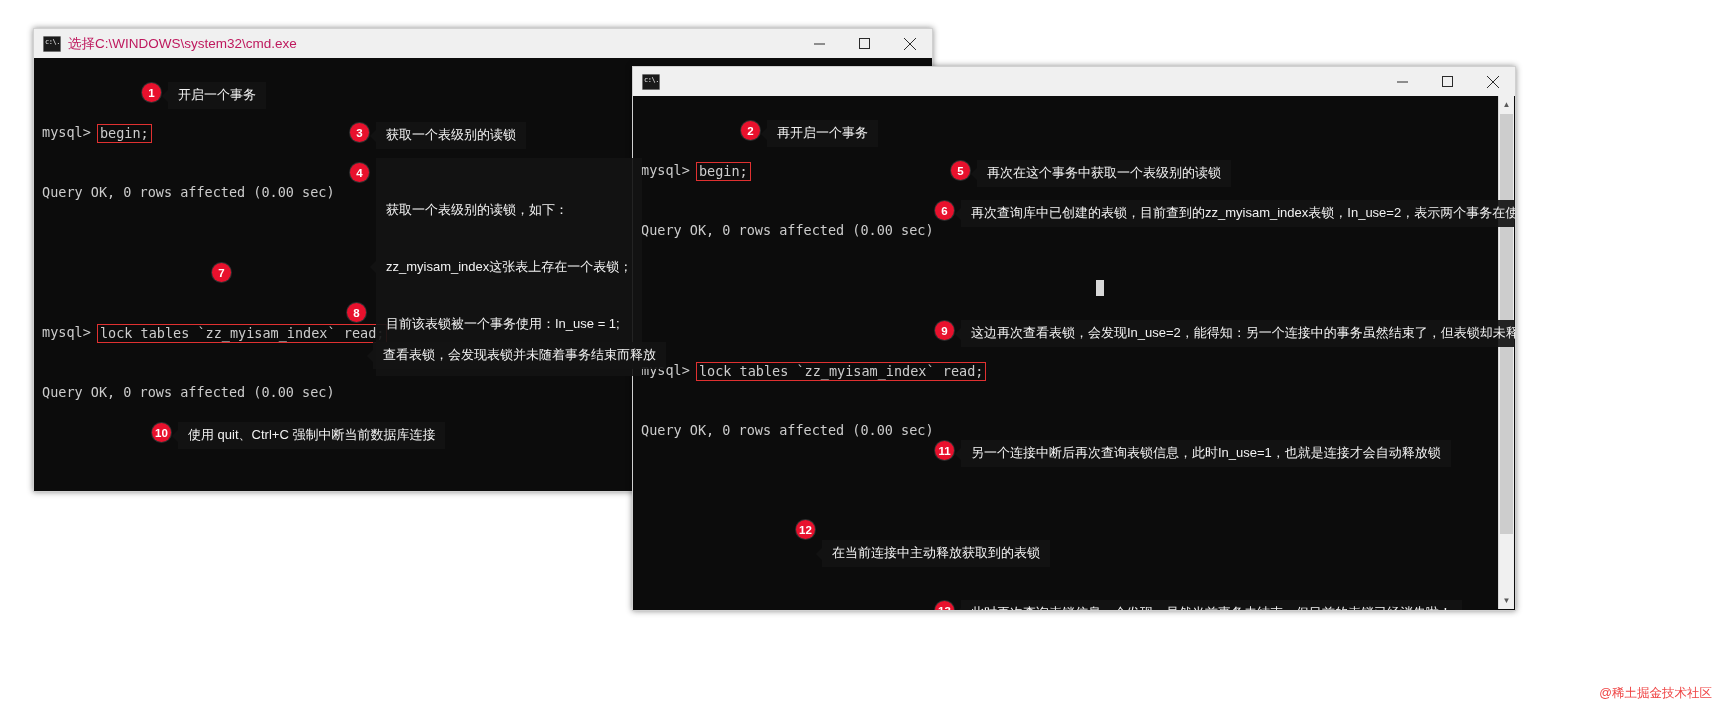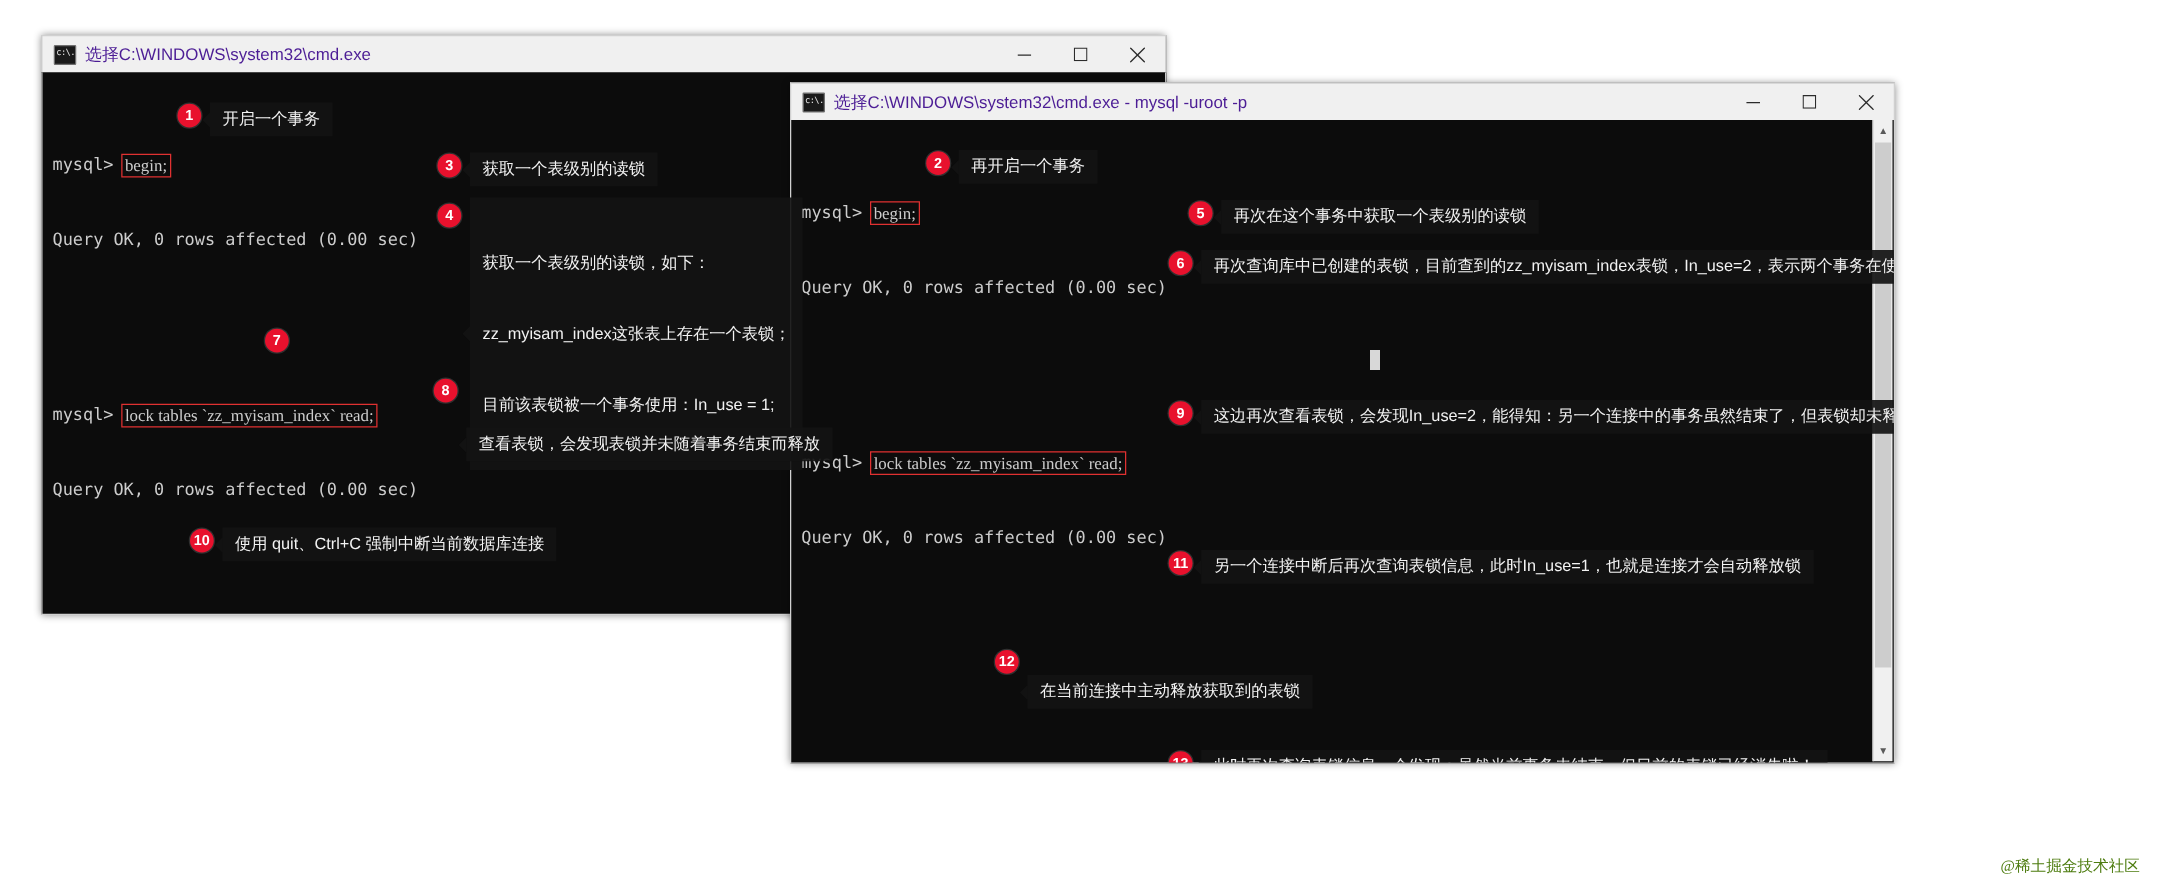--- a/index.html
+++ b/index.html
@@ -19,21 +19,21 @@
     width:16px;height:14px;margin-left:9px;margin-right:7px;
     background:#1a1a1a;border:1px solid #707070;border-radius:1px;
     position:relative;flex:none;
   }
   .tb-ico:before{
     content:"c:\\.";position:absolute;left:1px;top:-1px;color:#e8e8e8;
     font-family:"DejaVu Sans Mono","Liberation Mono",monospace;font-size:7px;
     letter-spacing:-0.5px;line-height:13px;
   }
   .tb-title{
-    font-size:13.5px;color:#4c1d95;white-space:nowrap;overflow:hidden;
+    font-size:13.5px;color:#be185d;white-space:nowrap;overflow:hidden;
     font-family:"Liberation Sans","DejaVu Sans",sans-serif;
   }
   .tb-btns{margin-left:auto;display:flex;height:100%;}
   .tb-btn{
     width:45px;height:100%;display:flex;align-items:center;justify-content:center;
     color:#2b2b2b;font-size:13px;font-family:"Liberation Sans",sans-serif;
   }
   .tb-btn.close{font-size:16px;}
   .tb-btn svg{display:block;}
 
@@ -46,21 +46,21 @@
     position:absolute;left:0;top:0;
     font-family:"DejaVu Sans Mono","Liberation Mono",monospace;
     font-size:13.5px;line-height:20px;color:#cccccc;
     white-space:pre;
   }
   .line{height:20px;white-space:pre;position:relative;}
 
   
   .redbox{
     border:1.5px solid #e03131;padding:0 2px;margin:0 -2px;
-    display:inline-block;line-height:17px;vertical-align:-1px;font-family:Liberation Serif, serif;
+    display:inline-block;line-height:17px;vertical-align:-1px;
   }
 
   
   .badge{
     position:absolute;width:19px;height:19px;border-radius:50%;
     background:#e8112d;color:#fff;font-size:11.5px;font-weight:bold;
     display:flex;align-items:center;justify-content:center;
     font-family:"Liberation Sans","DejaVu Sans",sans-serif;
     box-shadow:0 0 0 1px rgba(255,255,255,.15);
     z-index:30;
@@ -83,22 +83,22 @@
   .sbar{
     position:absolute;right:1px;top:0;bottom:1px;width:16px;background:#f0f0f0;
     border-left:1px solid #d8d8d8;box-sizing:border-box;
   }
   .sbar .arrow{height:17px;display:flex;align-items:center;justify-content:center;color:#5a5a5a;font-size:8px;}
   .sbar .thumb{position:absolute;left:1px;right:1px;background:#cdcdcd;}
   .caret{
     position:absolute;width:8px;height:16px;background:#d8d8d8;
   }
   .watermark{
-    position:absolute;right:16px;bottom:6px;color:#4d7c0f;font-size:12.5px;
-    font-family:Liberation Serif, serif;
+    position:absolute;right:16px;bottom:6px;color:#ef4444;font-size:12.5px;
+    font-family:Liberation Sans, sans-serif;
   }
 </style>
 </head>
 <body>
 
 <div class="win" id="win1" style="left:33px;top:28px;width:900px;height:464px;">
 
   <div class="titlebar">
     <span class="tb-ico"></span>
     <span class="tb-title">选择C:\WINDOWS\system32\cmd.exe</span>
@@ -181,21 +181,20 @@
 
     <div class="badge" style="left:118px;top:365px;">10</div>
     <div class="callout" style="left:144px;top:364px;">使用 quit、Ctrl+C 强制中断当前数据库连接</div>
   </div>
 </div>
 
 <div class="win" id="win2" style="left:632px;top:66px;width:884px;height:545px;">
 
   <div class="titlebar">
     <span class="tb-ico"></span>
-    <span class="tb-title">选择C:\WINDOWS\system32\cmd.exe - mysql  -uroot -p</span>
     <span class="tb-btns">
       <span class="tb-btn">
         <svg width="11" height="11" viewBox="0 0 11 11">
             <line x1="0" y1="6" x2="11" y2="6" stroke="#2b2b2b" stroke-width="1"></line>
           </svg>
       </span>
       <span class="tb-btn">
         <svg width="11" height="11" viewBox="0 0 11 11">
             <rect x="0.5" y="0.5" width="10" height="10" fill="none" stroke="#2b2b2b" stroke-width="1"></rect>
           </svg>

